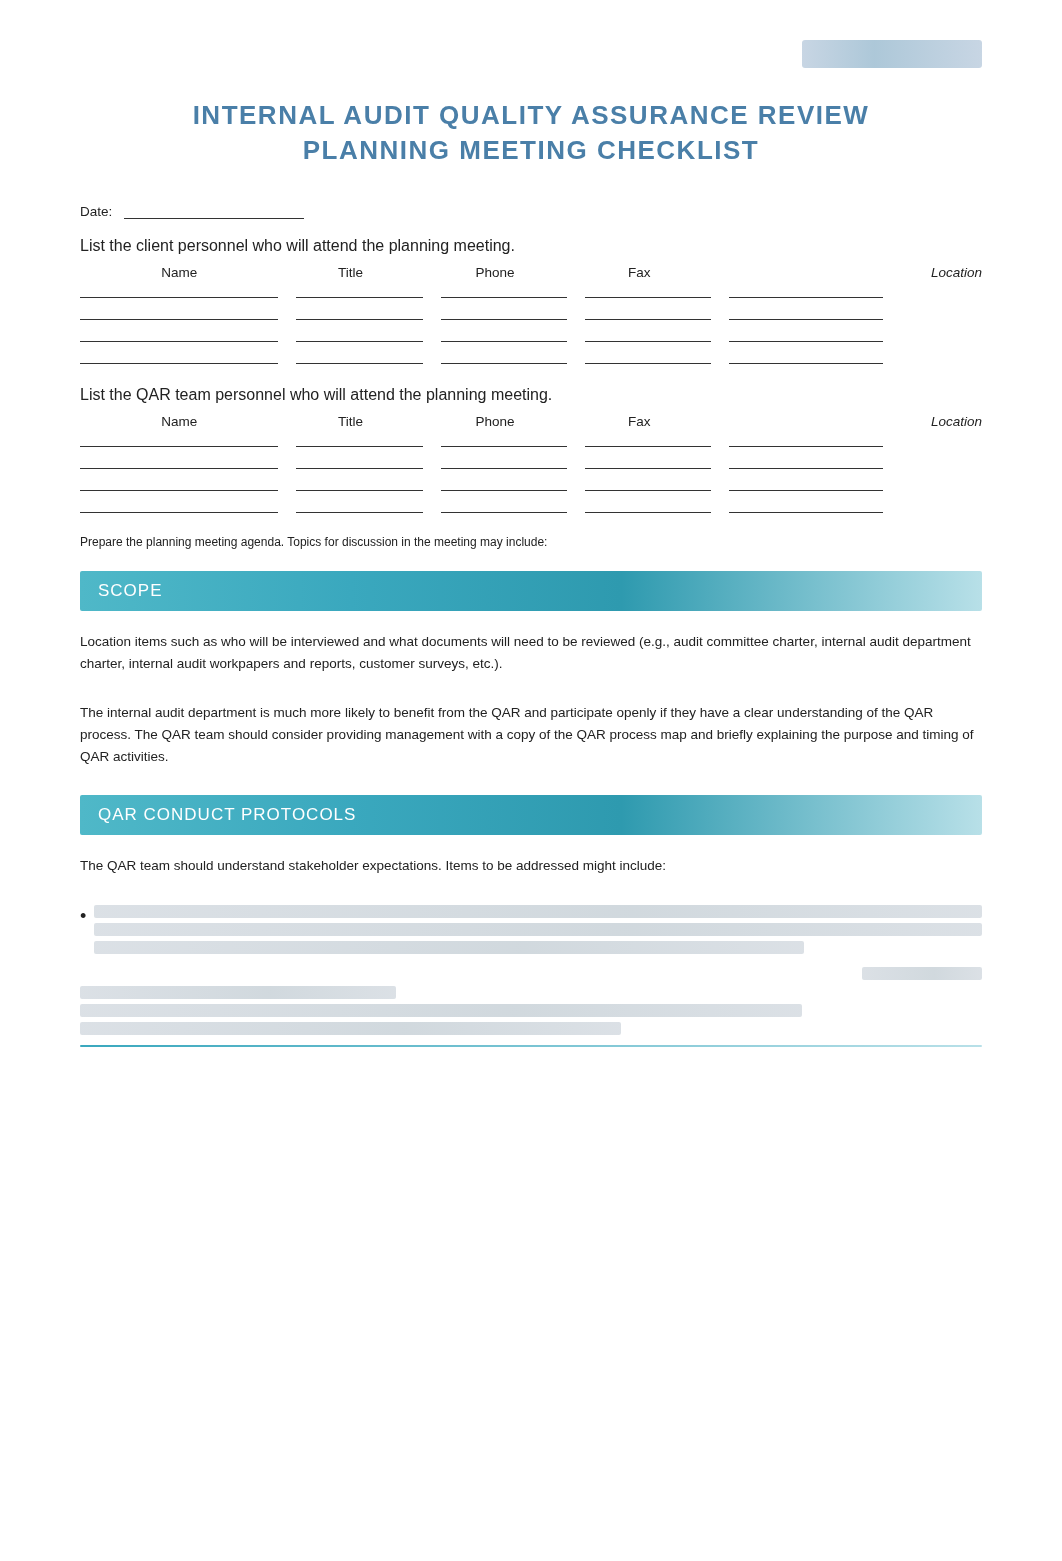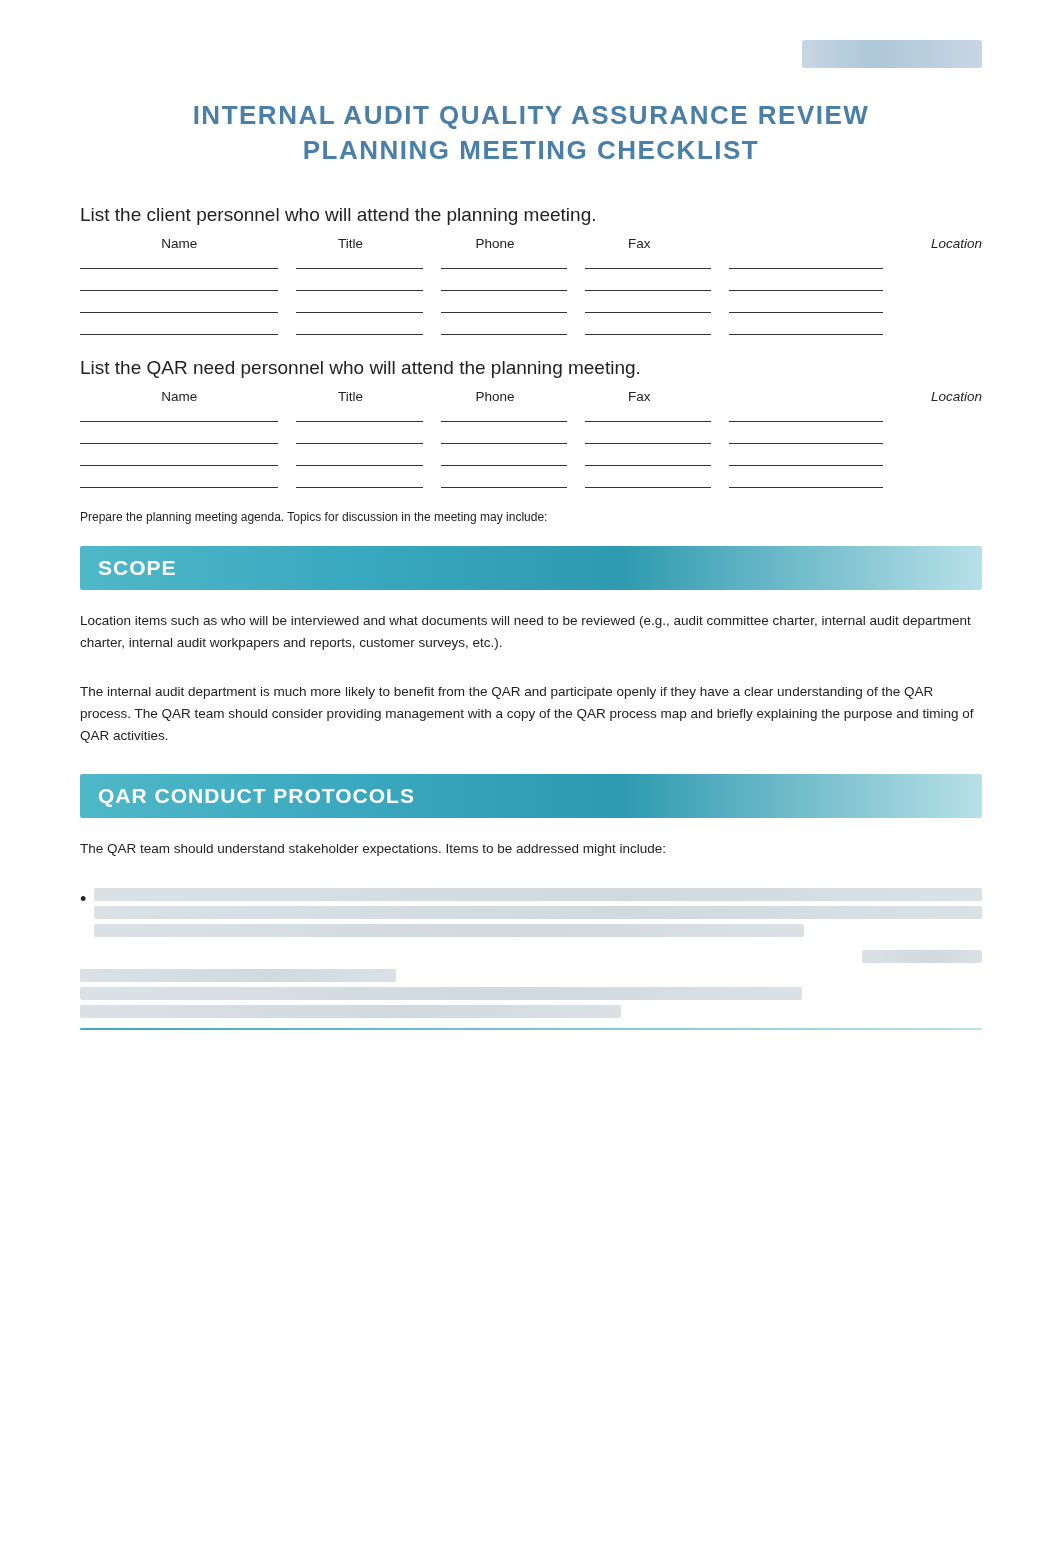--- a/index.html
+++ b/index.html
@@ -57,21 +57,21 @@
       margin-right: 12px;
     }
 
     .date-line {
       border-bottom: 1px solid #333;
       width: 180px;
       height: 14px;
     }
 
     .section-intro {
-      font-size: 19px;
+      font-size: 16px;
       margin-bottom: 10px;
     }
 
     .table-container {
       width: 100%;
       margin-bottom: 22px;
     }
 
     .table-header-row {
       display: flex;
@@ -119,22 +119,22 @@
 
     .section-banner {
       background: linear-gradient(90deg, #4fb8c8 0%, #3aa8be 30%, #2e9aaf 60%, #b8e0e8 100%);
       padding: 10px 18px;
       margin-bottom: 20px;
       border-radius: 2px;
     }
 
     .section-banner-title {
       color: #fff;
-      font-size: 21px;
-      font-weight: bold;
+      font-size: 17px;
+      font-weight: normal;
       letter-spacing: 1px;
       text-transform: uppercase;
     }
 
     .section-body {
       font-size: 13.5px;
       line-height: 1.6;
       margin-bottom: 28px;
     }
 
@@ -186,20 +186,24 @@
 
   <div class="logo-area">
     <div class="logo-placeholder"></div>
   </div>
 
   <div class="main-title">
     <div>INTERNAL AUDIT QUALITY ASSURANCE REVIEW</div>
     <div>PLANNING MEETING CHECKLIST</div>
   </div>
 
+  <div class="date-row">
+    <span class="date-label">Date:</span>
+    <div class="date-line"></div>
+  </div>
 
   <div class="section-intro">List the client personnel who will attend the planning meeting.</div>
 
   <div class="table-container">
     <div class="table-header-row">
       <span class="col-name">Name</span>
       <span class="col-title">Title</span>
       <span class="col-phone">Phone</span>
       <span class="col-fax">Fax</span>
       <span class="col-loc">Location</span>
@@ -229,21 +233,21 @@
       <div class="table-line-row">
         <div class="cell-line cell-name"></div>
         <div class="cell-line cell-title"></div>
         <div class="cell-line cell-phone"></div>
         <div class="cell-line cell-fax"></div>
         <div class="cell-line cell-loc"></div>
       </div>
     </div>
   </div>
 
-  <div class="section-intro">List the QAR need personnel who will attend the planning meeting.</div>
+  <div class="section-intro">List the QAR team personnel who will attend the planning meeting.</div>
 
   <div class="table-container">
     <div class="table-header-row">
       <span class="col-name">Name</span>
       <span class="col-title">Title</span>
       <span class="col-phone">Phone</span>
       <span class="col-fax">Fax</span>
       <span class="col-loc">Location</span>
     </div>
     <div class="table-lines">

